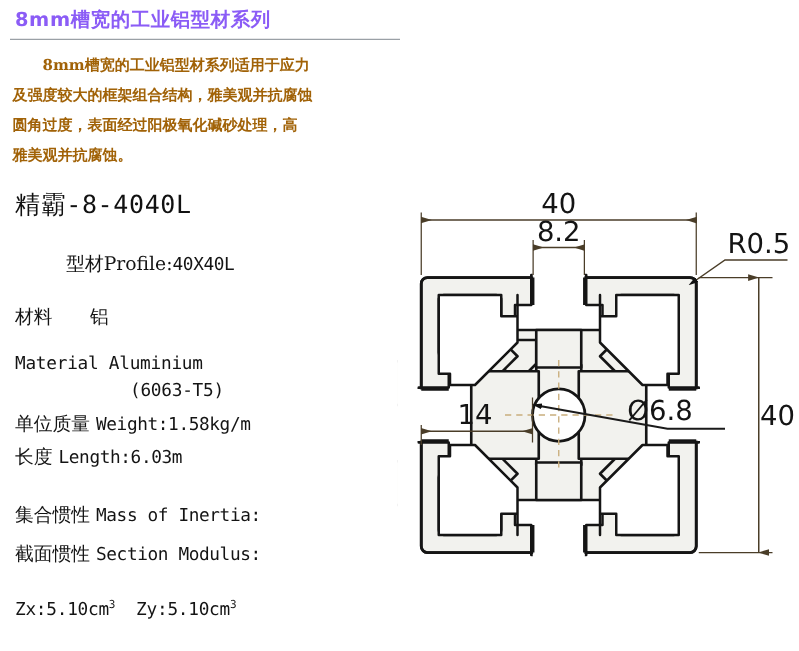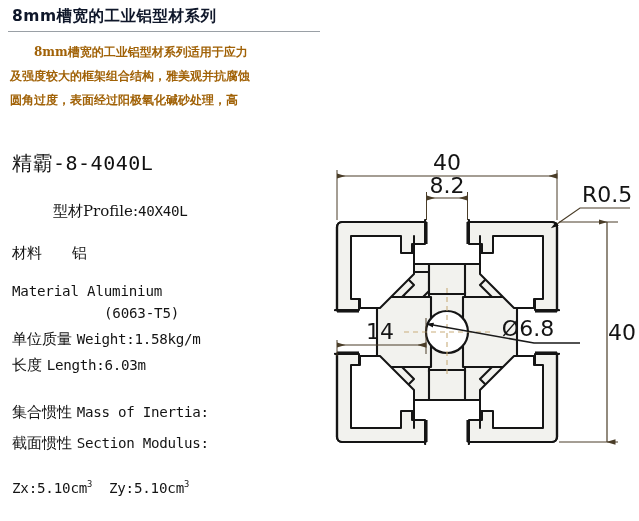--- a/index.html
+++ b/index.html
@@ -28,21 +28,21 @@
 
   .doc-title {
     position: absolute;
     left: 12px;
     top: 6px;
     font-family: "DejaVu Sans", "Liberation Sans", sans-serif;
     font-weight: bold;
     font-size: 15.5px;
     letter-spacing: 0.5px;
     white-space: nowrap;
-    color: #0f172a;
+    color: #8b5cf6;
   }
   .title-rule {
     position: absolute;
     left: 8px;
     top: 31px;
     width: 312px;
     height: 1px;
     background: #9aa0a6;
   }
 
@@ -109,20 +109,21 @@
 
   <div class="left-col">
 
     <div class="doc-title">8mm槽宽的工业铝型材系列</div>
     <div class="title-rule"></div>
 
     <div class="intro">
       <p>　　8mm槽宽的工业铝型材系列适用于应力</p>
       <p>及强度较大的框架组合结构，雅美观并抗腐蚀</p>
       <p>圆角过度，表面经过阳极氧化碱砂处理，高</p>
+      <p>雅美观并抗腐蚀。</p>
     </div>
 
     <div class="model-name">精霸-8-4040L</div>
 
     <div class="spec-line mix" style="top:202px;margin-left:41px;">
       <span>型材Profile:</span><span class="m">40X40L</span>
     </div>
 
     <div class="spec-line" style="top:244px;">材料　　铝</div>
     <div class="spec-line mono" style="top:283px;">Material  Aluminium</div>

